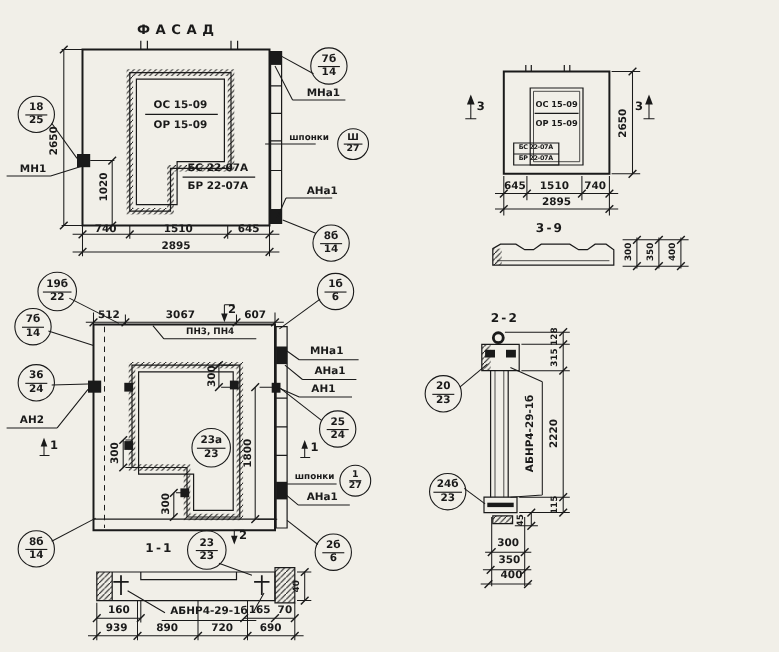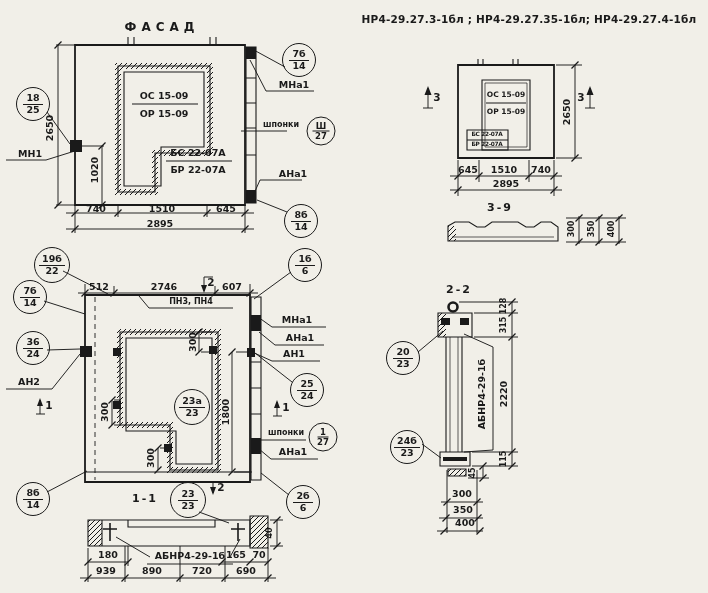--- a/index.html
+++ b/index.html
@@ -246,21 +246,20 @@
     <path d="M204,293 L201,285 L207,285 Z"></path>
     <path d="M213,495 L210,487 L216,487 Z"></path>
     <path d="M40,398 L37,406 L43,406 Z"></path>
     <path d="M277,400 L274,408 L280,408 Z"></path>
     <path d="M428,86 L424.5,95 L431.5,95 Z"></path>
     <path d="M590,86 L586.5,95 L593.5,95 Z"></path>
   </g>
 </svg>
 
 <div class="t big" style="left:162px;top:27px">ФАСАД</div>
-<div class="t code" style="left:529px;top:19px">НР4-29.27.3-1бл ; НР4-29.27.35-1бл; НР4-29.27.4-1бл</div>
 
 <div class="t" style="left:164px;top:96px">ОС 15-09</div>
 <div class="t" style="left:164px;top:114px">ОР 15-09</div>
 <div class="t" style="left:198px;top:153px">БС 22-07А</div>
 <div class="t" style="left:198px;top:170px">БР 22-07А</div>
 <div class="t" style="left:30px;top:154px">МН1</div>
 <div class="t" style="left:294px;top:85px">МНа1</div>
 <div class="t f8" style="left:281px;top:125px">шпонки</div>
 <div class="t" style="left:293px;top:174px">АНа1</div>
 <div class="t rot" style="left:50px;top:128px">2650</div>
@@ -281,21 +280,21 @@
 <div class="callout c28" style="left:321px;top:131px">
   <span class="ct">Ш</span>
   <span class="cb">27</span>
 </div>
 <div class="callout c32" style="left:301px;top:221px">
   <span class="ct">8б</span>
   <span class="cb">14</span>
 </div>
 
 <div class="t" style="left:99px;top:287px">512</div>
-<div class="t" style="left:164px;top:287px">2746</div>
+<div class="t" style="left:164px;top:287px">3067</div>
 <div class="t" style="left:232px;top:287px">607</div>
 <div class="t mark" style="left:211px;top:282px">2</div>
 <div class="t f8" style="left:191px;top:302px">ПН3, ПН4</div>
 <div class="t" style="left:297px;top:320px">МНа1</div>
 <div class="t" style="left:300px;top:338px">АНа1</div>
 <div class="t" style="left:294px;top:354px">АН1</div>
 <div class="t f8" style="left:286px;top:433px">шпонки</div>
 <div class="t" style="left:293px;top:452px">АНа1</div>
 <div class="t" style="left:29px;top:382px">АН2</div>
 <div class="t mark" style="left:49px;top:405px">1</div>
@@ -342,21 +341,21 @@
   <span class="ct">2б</span>
   <span class="cb">6</span>
 </div>
 
 <div class="t title" style="left:145px;top:498px">1-1</div>
 <div class="callout c34" style="left:188px;top:500px">
   <span class="ct">23</span>
   <span class="cb">23</span>
 </div>
 <div class="t" style="left:190px;top:556px">АБНР4-29-1б</div>
-<div class="t" style="left:108px;top:555px">180</div>
+<div class="t" style="left:108px;top:555px">160</div>
 <div class="t" style="left:236px;top:555px">165</div>
 <div class="t" style="left:259px;top:555px">70</div>
 <div class="t" style="left:106px;top:571px">939</div>
 <div class="t" style="left:152px;top:571px">890</div>
 <div class="t" style="left:202px;top:571px">720</div>
 <div class="t" style="left:246px;top:571px">690</div>
 <div class="t rot f8" style="left:270px;top:533px">40</div>
 
 <div class="t f75" style="left:506px;top:95px">ОС 15-09</div>
 <div class="t f75" style="left:506px;top:112px">ОР 15-09</div>

